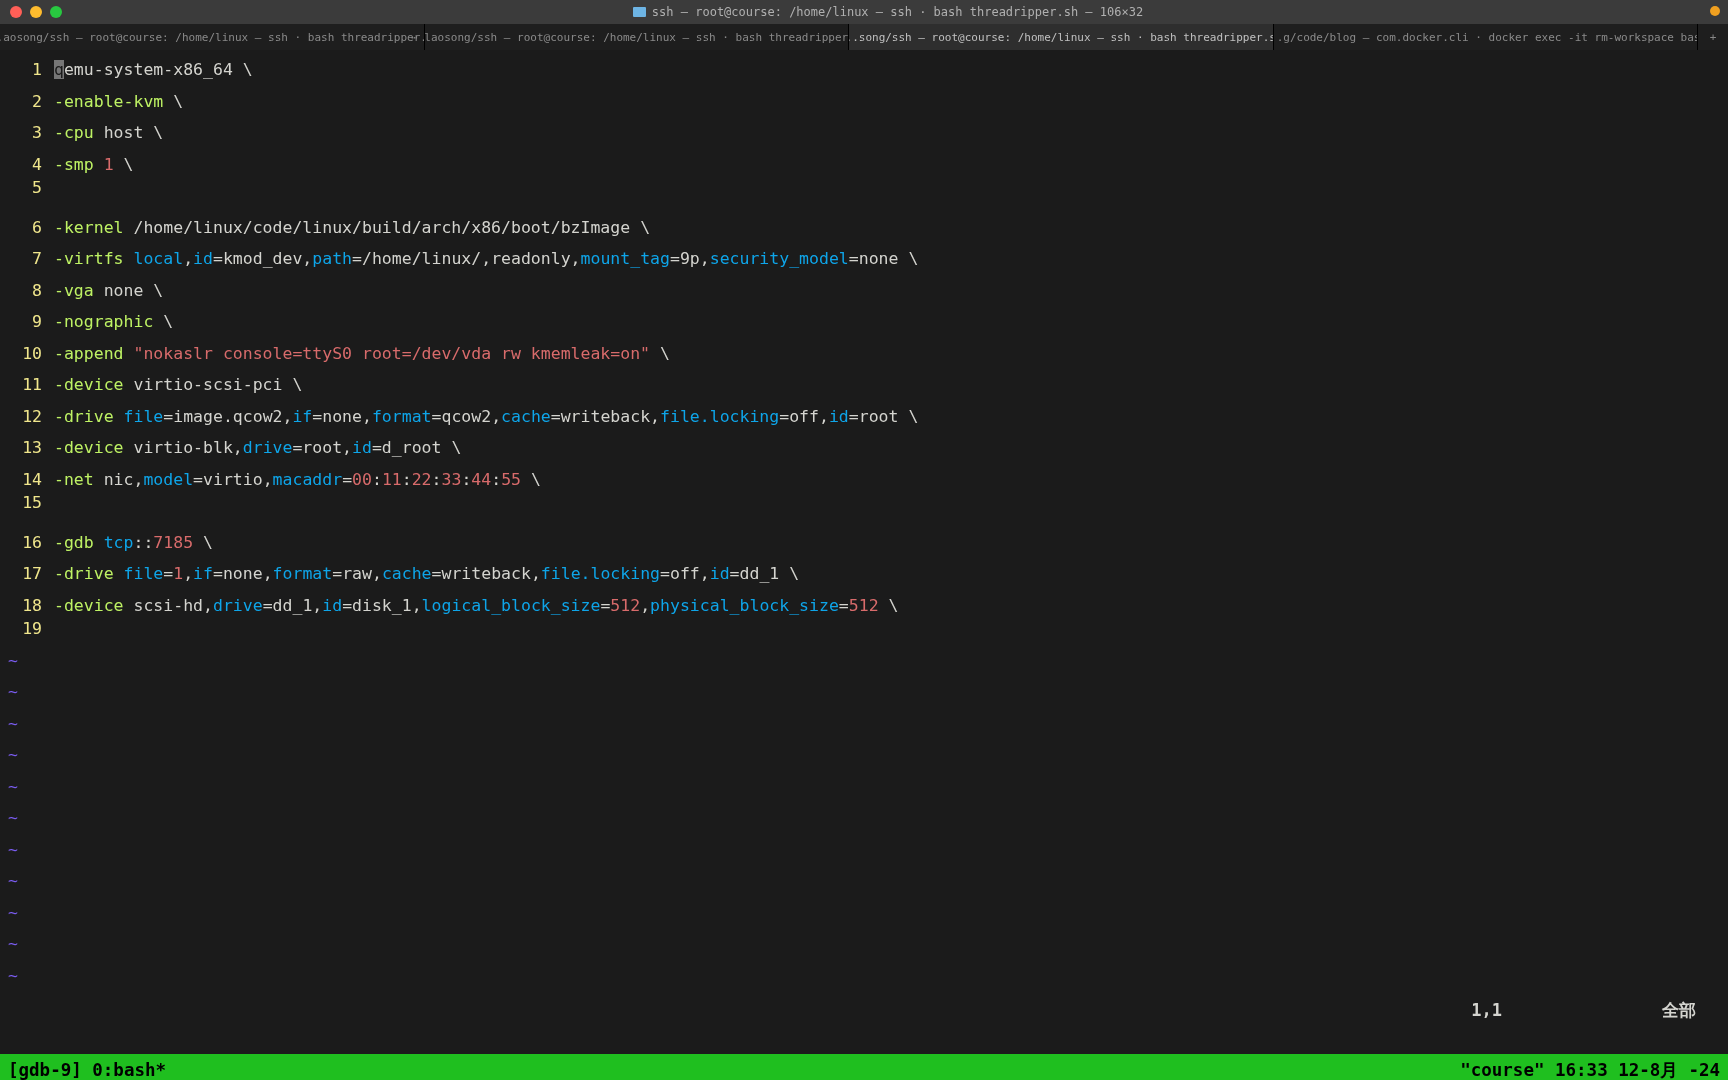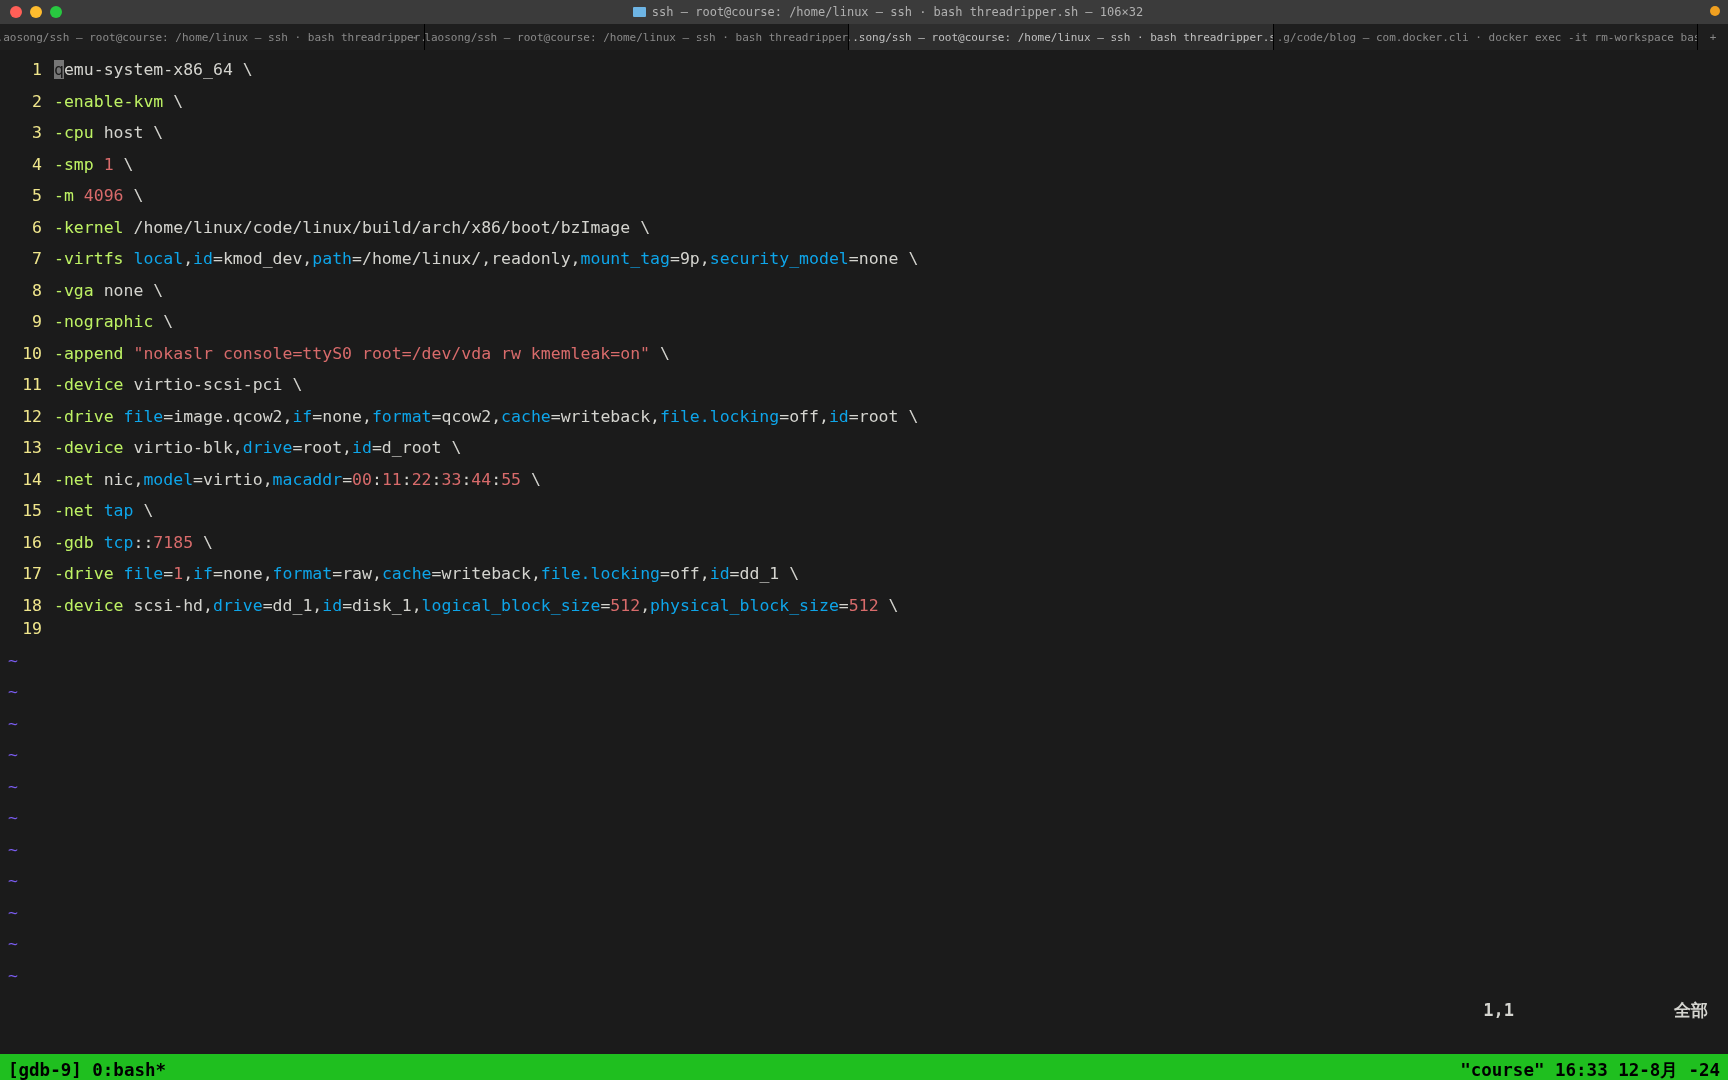--- a/index.html
+++ b/index.html
@@ -34,21 +34,21 @@
   
   .c-opt    { color: #bef264; }   
   .c-plain  { color: #d4d4cf; }
   .c-num    { color: #d86b6b; }
   .c-str    { color: #d86b6b; }
   .c-kw     { color: #0ea5e9; }   
   .c-punct  { color: #d4d4cf; }
   .cursor   { background: #767676; color: #1b1b1b; }
 
   
-  .ruler { height: 26px; display:flex; justify-content:flex-end; align-items:center; color:#d4d4cf; padding-right: 20px; gap: 160px; font-weight:600; font-size:17px;}
+  .ruler { height: 26px; display:flex; justify-content:flex-end; align-items:center; color:#d4d4cf; padding-right: 32px; gap: 160px; font-weight:600; font-size:17px;}
   
   
   .tmux { height: 32px; background: #1fbf1f; color: #000; display: flex; align-items: center; font-weight: 700; font-size: 17.5px; padding: 0 8px; }
   .tmux .left { flex:1; }
   .tmux .right { }
 </style>
 </head>
 <body>
 
 <div class="titlebar">
@@ -82,31 +82,31 @@
     <span>+</span>
   </div>
 </div>
 
 <div class="editor">
   <div id="lines-container">
       <div class="line"><span class="linenum">1</span><span class="code"><span class="cursor">q</span><span class="c-plain">emu-system-x86_64 </span><span class="c-plain">\</span></span></div>
       <div class="line"><span class="linenum">2</span><span class="code"><span class="c-opt">-enable-kvm </span><span class="c-plain">\</span></span></div>
       <div class="line"><span class="linenum">3</span><span class="code"><span class="c-opt">-cpu </span><span class="c-plain">host </span><span class="c-plain">\</span></span></div>
       <div class="line"><span class="linenum">4</span><span class="code"><span class="c-opt">-smp </span><span class="c-num">1 </span><span class="c-plain">\</span></span></div>
-      <div class="line"><span class="linenum">5</span><span class="code"><span class="c-opt">-m </span><span class="c-num">4096 </span><span class="c-plain">\</span></span></div>
+      <div class="line"><span class="linenum">5</span></div>
       <div class="line"><span class="linenum">6</span><span class="code"><span class="c-opt">-kernel </span><span class="c-plain">/home/linux/code/linux/build/arch/x86/boot/bzImage </span><span class="c-plain">\</span></span></div>
       <div class="line"><span class="linenum">7</span><span class="code"><span class="c-opt">-virtfs </span><span class="c-kw">local</span><span class="c-punct">,</span><span class="c-kw">id</span><span class="c-punct">=kmod_dev,</span><span class="c-kw">path</span><span class="c-punct">=/home/linux/,readonly,</span><span class="c-kw">mount_tag</span><span class="c-punct">=9p,</span><span class="c-kw">security_model</span><span class="c-punct">=none </span><span class="c-plain">\</span></span></div>
       <div class="line"><span class="linenum">8</span><span class="code"><span class="c-opt">-vga </span><span class="c-plain">none </span><span class="c-plain">\</span></span></div>
       <div class="line"><span class="linenum">9</span><span class="code"><span class="c-opt">-nographic </span><span class="c-plain">\</span></span></div>
       <div class="line"><span class="linenum">10</span><span class="code"><span class="c-opt">-append </span><span class="c-str">"nokaslr console=ttyS0 root=/dev/vda rw kmemleak=on"</span><span class="c-plain"> \</span></span></div>
       <div class="line"><span class="linenum">11</span><span class="code"><span class="c-opt">-device </span><span class="c-plain">virtio-scsi-pci </span><span class="c-plain">\</span></span></div>
       <div class="line"><span class="linenum">12</span><span class="code"><span class="c-opt">-drive </span><span class="c-kw">file</span><span class="c-punct">=image.qcow2,</span><span class="c-kw">if</span><span class="c-punct">=none,</span><span class="c-kw">format</span><span class="c-punct">=qcow2,</span><span class="c-kw">cache</span><span class="c-punct">=writeback,</span><span class="c-kw">file.locking</span><span class="c-punct">=off,</span><span class="c-kw">id</span><span class="c-punct">=root </span><span class="c-plain">\</span></span></div>
       <div class="line"><span class="linenum">13</span><span class="code"><span class="c-opt">-device </span><span class="c-plain">virtio-blk,</span><span class="c-kw">drive</span><span class="c-punct">=root,</span><span class="c-kw">id</span><span class="c-punct">=d_root </span><span class="c-plain">\</span></span></div>
       <div class="line"><span class="linenum">14</span><span class="code"><span class="c-opt">-net </span><span class="c-plain">nic,</span><span class="c-kw">model</span><span class="c-punct">=virtio,</span><span class="c-kw">macaddr</span><span class="c-punct">=</span><span class="c-num">00</span><span class="c-punct">:</span><span class="c-num">11</span><span class="c-punct">:</span><span class="c-num">22</span><span class="c-punct">:</span><span class="c-num">33</span><span class="c-punct">:</span><span class="c-num">44</span><span class="c-punct">:</span><span class="c-num">55</span><span class="c-plain"> \</span></span></div>
-      <div class="line"><span class="linenum">15</span><span class="code"><span class="c-opt">-net </span><span class="c-kw">tap </span><span class="c-plain">\</span></span></div>
+      <div class="line"><span class="linenum">15</span></div>
       <div class="line"><span class="linenum">16</span><span class="code"><span class="c-opt">-gdb </span><span class="c-kw">tcp</span><span class="c-punct">::</span><span class="c-num">7185</span><span class="c-plain"> \</span></span></div>
       <div class="line"><span class="linenum">17</span><span class="code"><span class="c-opt">-drive </span><span class="c-kw">file</span><span class="c-punct">=</span><span class="c-num">1</span><span class="c-punct">,</span><span class="c-kw">if</span><span class="c-punct">=none,</span><span class="c-kw">format</span><span class="c-punct">=raw,</span><span class="c-kw">cache</span><span class="c-punct">=writeback,</span><span class="c-kw">file.locking</span><span class="c-punct">=off,</span><span class="c-kw">id</span><span class="c-punct">=dd_1 </span><span class="c-plain">\</span></span></div>
       <div class="line"><span class="linenum">18</span><span class="code"><span class="c-opt">-device </span><span class="c-plain">scsi-hd,</span><span class="c-kw">drive</span><span class="c-punct">=dd_1,</span><span class="c-kw">id</span><span class="c-punct">=disk_1,</span><span class="c-kw">logical_block_size</span><span class="c-punct">=</span><span class="c-num">512</span><span class="c-punct">,</span><span class="c-kw">physical_block_size</span><span class="c-punct">=</span><span class="c-num">512</span><span class="c-plain"> \</span></span></div>
       <div class="line"><span class="linenum">19</span><span class="code"><span class="c-plain"></span></span></div>
     </div>
   <div id="tildes-container">
       <div class="line"><span class="tilde">~</span></div>
       <div class="line"><span class="tilde">~</span></div>
       <div class="line"><span class="tilde">~</span></div>
       <div class="line"><span class="tilde">~</span></div>

